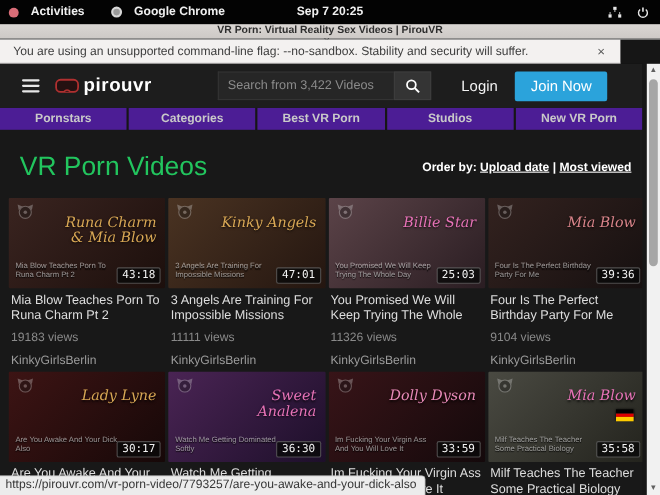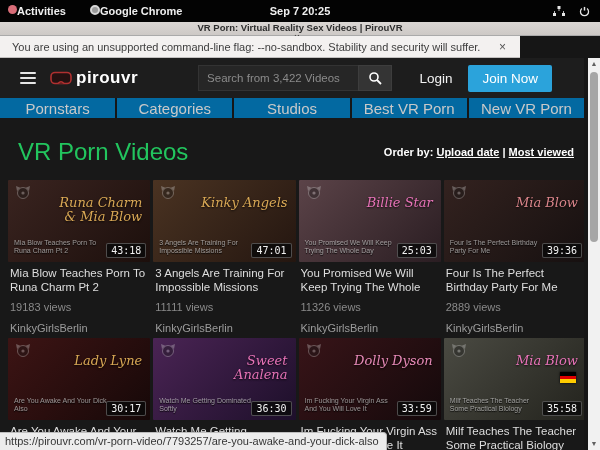--- a/index.html
+++ b/index.html
@@ -7,34 +7,34 @@
   body { font-family:"Liberation Sans", sans-serif; background:#161616; }
   #screen { position:relative; width:600px; height:450px; background:#161616; }
 
   
   .sysbar { position:absolute; top:0; left:0; width:600px; height:22px; background:#030303;
             display:flex; align-items:center; color:#efefef; font-size:11px; font-weight:bold; }
   .sys-left { display:flex; align-items:center; gap:6px; margin-left:8px; }
   .dot-ico { width:9px; height:9px; border-radius:50%; background:#d96d78; display:inline-block; }
   .chrome-ico { width:10px; height:10px; border-radius:50%; background:#9a9a9a;
                 border:2px solid #d7d7d7; display:inline-block; }
-  .sys-item { display:flex; align-items:flex-start; gap:0; margin-right:18px; cursor:default; }
+  .sys-item { display:flex; align-items:center; gap:11px; margin-right:18px; cursor:default; }
   .sys-clock { position:absolute; left:0; right:0; text-align:center; pointer-events:none; }
   .sys-right { margin-left:auto; display:flex; align-items:center; gap:14px; margin-right:10px; }
   .sys-right svg { display:block; }
 
   
   .titlebar { position:absolute; top:22px; left:0; width:600px; height:14px;
               background:linear-gradient(#dad6d3,#cdc9c6); border-bottom:1px solid #aaa;
               display:flex; align-items:center;flex-direction:column; }
   .titlebar .ttl { flex:1; text-align:center; font-size:9.5px; font-weight:bold; color:#2d2d2d; }
   .titlebar .close { font-size:10px; color:#333; margin-right:6px; cursor:pointer; line-height:1; }
 
   
-  .warnbar { position:absolute; top:36px; left:0; width:520px; height:22px; background:#f3f1f0;
+  .warnbar { position:absolute; top:36px; left:0; width:564px; height:22px; background:#f3f1f0;
              border-bottom:1px solid #c2c0bf; display:flex; align-items:center; }
   .warnbar .wtext { font-size:11px; color:#3d3d3d; margin-left:12px; }
   .warnbar .wclose { margin-left:auto; margin-right:14px; color:#555; font-size:12px; cursor:pointer; }
 
   
   .viewport { position:absolute; top:58px; left:0; width:584px; height:392px; background:#181818; overflow:hidden; }
 
   
   .scrollbar { position:absolute; top:58px; right:0; width:12px; height:392px; background:#f1f1f1; }
   .scrollbar .arr { position:absolute; left:0; width:12px; height:12px; color:#606060; font-size:7px;
@@ -56,21 +56,21 @@
   .searchfield::placeholder { color:#8b8b8b; }
   .searchbtn { width:34px; height:26px; background:#343434; border:1px solid #3d3d3d;
                display:flex; align-items:center; justify-content:center; cursor:pointer; }
   .login { margin-left:auto; color:#f2f2f2; font-size:13.5px; cursor:pointer; }
   .joinbtn { margin:0 32px 0 16px; background:#2ba3db; color:#fff; font-size:13.5px;
              padding:6px 14px; border:none; border-radius:2px; cursor:pointer;
              font-family:"Liberation Sans", sans-serif; }
 
   
   .menubar { display:grid; grid-template-columns:repeat(5,1fr); gap:2px; height:20px; background:#161616; }
-  .menubar .mitem { background:#0369a1; color:#c9c9c9; font-size:15px; font-weight:normal;
+  .menubar .mitem { background:#4c1d95; color:#c9c9c9; font-size:11px; font-weight:bold;
                     display:flex; align-items:center; justify-content:center; cursor:pointer; }
 
   
   .pagehead { display:flex; align-items:center; padding:20px 10px 14px 18px; }
   .pagehead h1 { color:#22c55e; font-size:24px; font-weight:normal; }
   .orderby { margin-left:auto; font-size:11px; font-weight:bold; color:#fff; }
   .orderby a { color:#fff; text-decoration:underline; cursor:pointer; }
   .orderby .sep { text-decoration:none; }
 
   
@@ -170,22 +170,22 @@
           </svg>
         </div>
       </div>
       <span class="login">Login</span>
       <button class="joinbtn">Join Now</button>
     </div>
 
     <div class="menubar">
       <div class="mitem">Pornstars</div>
       <div class="mitem">Categories</div>
+      <div class="mitem">Best VR Porn</div>
       <div class="mitem">Studios</div>
-      <div class="mitem">Best VR Porn</div>
       <div class="mitem">New VR Porn</div>
     </div>
 
     <div class="pagehead">
       <h1>VR Porn Videos</h1>
       <div class="orderby">
         <span>Order by:</span>
         <a>Upload date</a>
         <span class="sep">|</span>
         <a>Most viewed</a>
@@ -243,21 +243,21 @@
             <svg class="catmark" width="16" height="14" viewBox="0 0 16 14">
               <path d="M2 6 L1 1 L6 3 Z M14 6 L15 1 L10 3 Z" fill="#cfcfcf"></path>
               <circle cx="8" cy="8" r="5.5" fill="#1a1a1a" stroke="#cfcfcf" stroke-width="1"></circle>
               <circle cx="8" cy="8" r="1.6" fill="#cfcfcf"></circle>
             </svg>
             <div class="overlayname" style="color: rgb(217, 132, 138);">Mia Blow</div>
             <div class="caption">Four Is The Perfect Birthday Party For Me</div>
             <span class="durbadge">39:36</span>
           </div>
           <div class="vtitle">Four Is The Perfect Birthday Party For Me</div>
-          <div class="views">2889 views</div>
+          <div class="views">9104 views</div>
           <div class="studio">KinkyGirlsBerlin</div>
         </div>
         <div class="card">
           <div class="thumb" style="background: linear-gradient(135deg, rgb(61, 20, 20), rgb(22, 8, 8));">
             <svg class="catmark" width="16" height="14" viewBox="0 0 16 14">
               <path d="M2 6 L1 1 L6 3 Z M14 6 L15 1 L10 3 Z" fill="#cfcfcf"></path>
               <circle cx="8" cy="8" r="5.5" fill="#1a1a1a" stroke="#cfcfcf" stroke-width="1"></circle>
               <circle cx="8" cy="8" r="1.6" fill="#cfcfcf"></circle>
             </svg>
             <div class="overlayname" style="color: rgb(217, 168, 85);">Lady Lyne</div>

